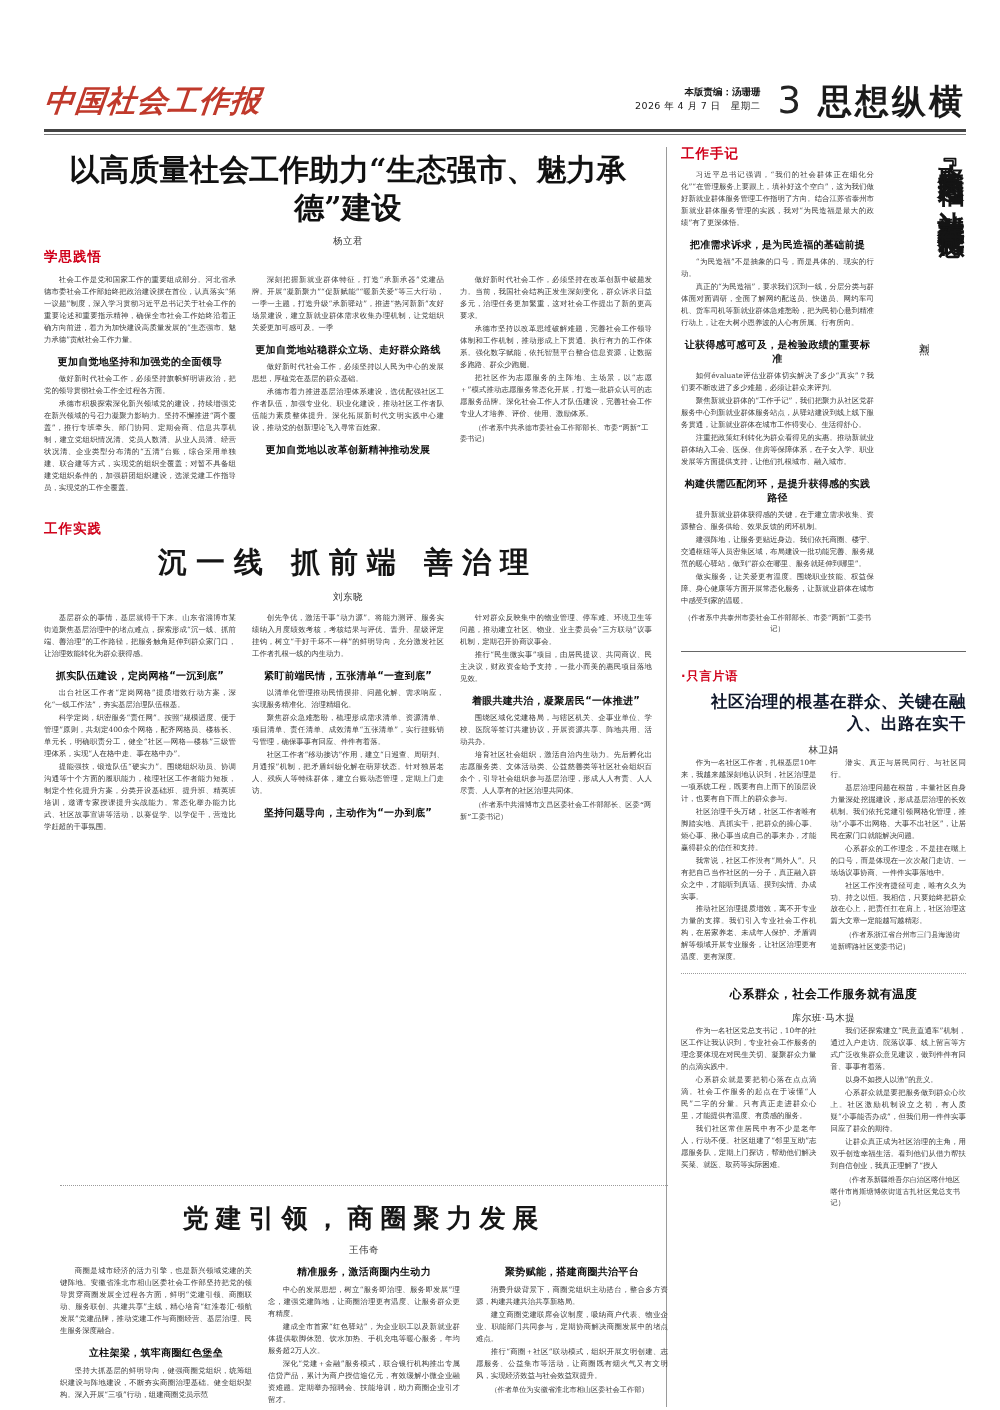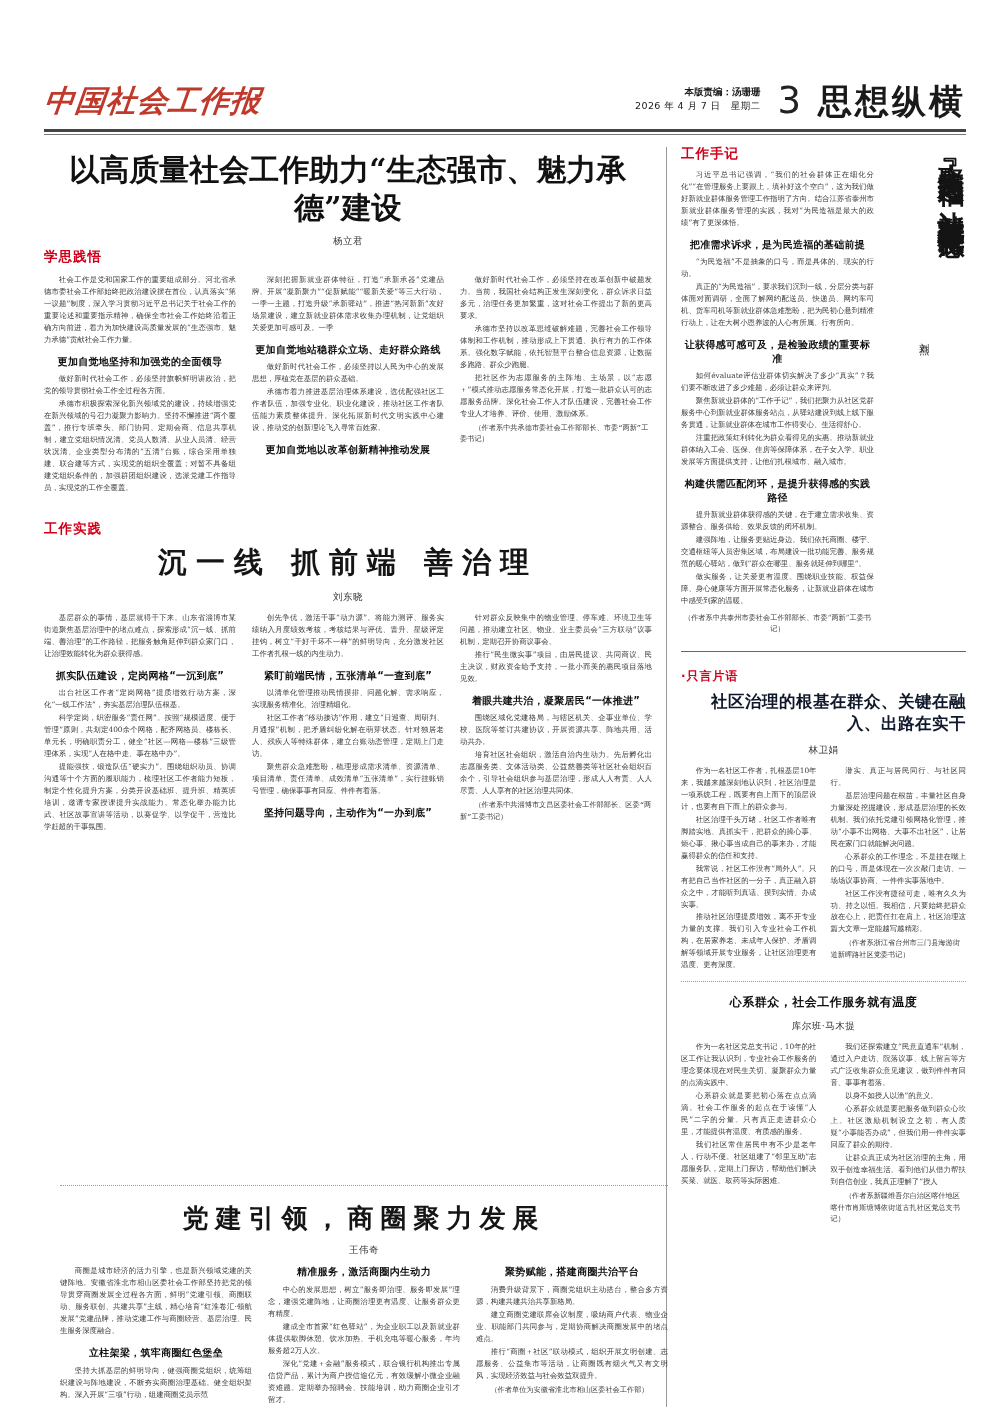--- a/index.html
+++ b/index.html
@@ -82,21 +82,21 @@
   .headline-3 {
     font-family: "DejaVu Serif", "Liberation Serif", serif;
     font-size: 26px; font-weight: 700; color: #151515;
     text-align: center; letter-spacing: 7px; line-height: 1.3;
   }
   .byline {
     text-align: center; font-size: 9.5px; color: #333; margin-top: 9px;
     font-family: "DejaVu Serif", "Liberation Serif", serif; letter-spacing: .5px;
   }
   .cols3 { column-count: 3; column-gap: 16px; margin-top: 8px; }
-  .cols2-r { column-count: 2; column-gap: 14px; margin-top: 8px; }
+  .cols2-r { column-count: 2; column-gap: 14px; margin-top: 0; }
 
   p.t {
     font-family: "DejaVu Serif", "Liberation Serif", serif;
     font-size: 7.4px; line-height: 1.62; color: #3a3a3a;
     text-indent: 2em; text-align: justify;
     margin: 0 0 1px 0;
     break-inside: avoid-column;
   }
   p.sign {
     font-family: Liberation Mono, monospace;
@@ -206,22 +206,22 @@
           <p class="t">基层群众的事情，基层就得干下来。山东省淄博市某街道聚焦基层治理中的堵点难点，探索形成“沉一线、抓前端、善治理”的工作路径，把服务触角延伸到群众家门口，让治理效能转化为群众获得感。</p>
 
           <h4 class="sub small">抓实队伍建设，定岗网格“一沉到底”</h4>
           <p class="t">出台社区工作者“定岗网格”提质增效行动方案，深化“一线工作法”，夯实基层治理队伍根基。</p>
           <p class="t">科学定岗，织密服务“责任网”。按照“规模适度、便于管理”原则，共划定400余个网格，配齐网格员、楼栋长、单元长，明确职责分工，健全“社区—网格—楼栋”三级管理体系，实现“人在格中走、事在格中办”。</p>
           <p class="t">提能强技，锻造队伍“硬实力”。围绕组织动员、协调沟通等十个方面的履职能力，梳理社区工作者能力短板，制定个性化提升方案，分类开设基础班、提升班、精英班培训，邀请专家授课提升实战能力。常态化举办能力比武、社区故事宣讲等活动，以赛促学、以学促干，营造比学赶超的干事氛围。</p>
           <p class="t">创先争优，激活干事“动力源”。将能力测评、服务实绩纳入月度绩效考核，考核结果与评优、晋升、星级评定挂钩，树立“干好干坏不一样”的鲜明导向，充分激发社区工作者扎根一线的内生动力。</p>
 
           <h4 class="sub small">紧盯前端民情，五张清单“一查到底”</h4>
           <p class="t">以清单化管理推动民情摸排、问题化解、需求响应，实现服务精准化、治理精细化。</p>
+          <p class="t">聚焦群众急难愁盼，梳理形成需求清单、资源清单、项目清单、责任清单、成效清单“五张清单”，实行挂账销号管理，确保事事有回应、件件有着落。</p>
           <p class="t">社区工作者“移动接访”作用，建立“日巡查、周研判、月通报”机制，把矛盾纠纷化解在萌芽状态。针对独居老人、残疾人等特殊群体，建立台账动态管理，定期上门走访。</p>
-          <p class="t">聚焦群众急难愁盼，梳理形成需求清单、资源清单、项目清单、责任清单、成效清单“五张清单”，实行挂账销号管理，确保事事有回应、件件有着落。</p>
 
           <h4 class="sub small">坚持问题导向，主动作为“一办到底”</h4>
           <p class="t">针对群众反映集中的物业管理、停车难、环境卫生等问题，推动建立社区、物业、业主委员会“三方联动”议事机制，定期召开协商议事会。</p>
           <p class="t">推行“民生微实事”项目，由居民提议、共同商议、民主决议，财政资金给予支持，一批小而美的惠民项目落地见效。</p>
 
           <h4 class="sub small">着眼共建共治，凝聚居民“一体推进”</h4>
           <p class="t">围绕区域化党建格局，与辖区机关、企事业单位、学校、医院等签订共建协议，开展资源共享、阵地共用、活动共办。</p>
           <p class="t">培育社区社会组织，激活自治内生动力。先后孵化出志愿服务类、文体活动类、公益慈善类等社区社会组织百余个，引导社会组织参与基层治理，形成人人有责、人人尽责、人人享有的社区治理共同体。</p>
           <p class="sign">（作者系中共淄博市文昌区委社会工作部部长、区委“两新”工委书记）</p>
         </div>

